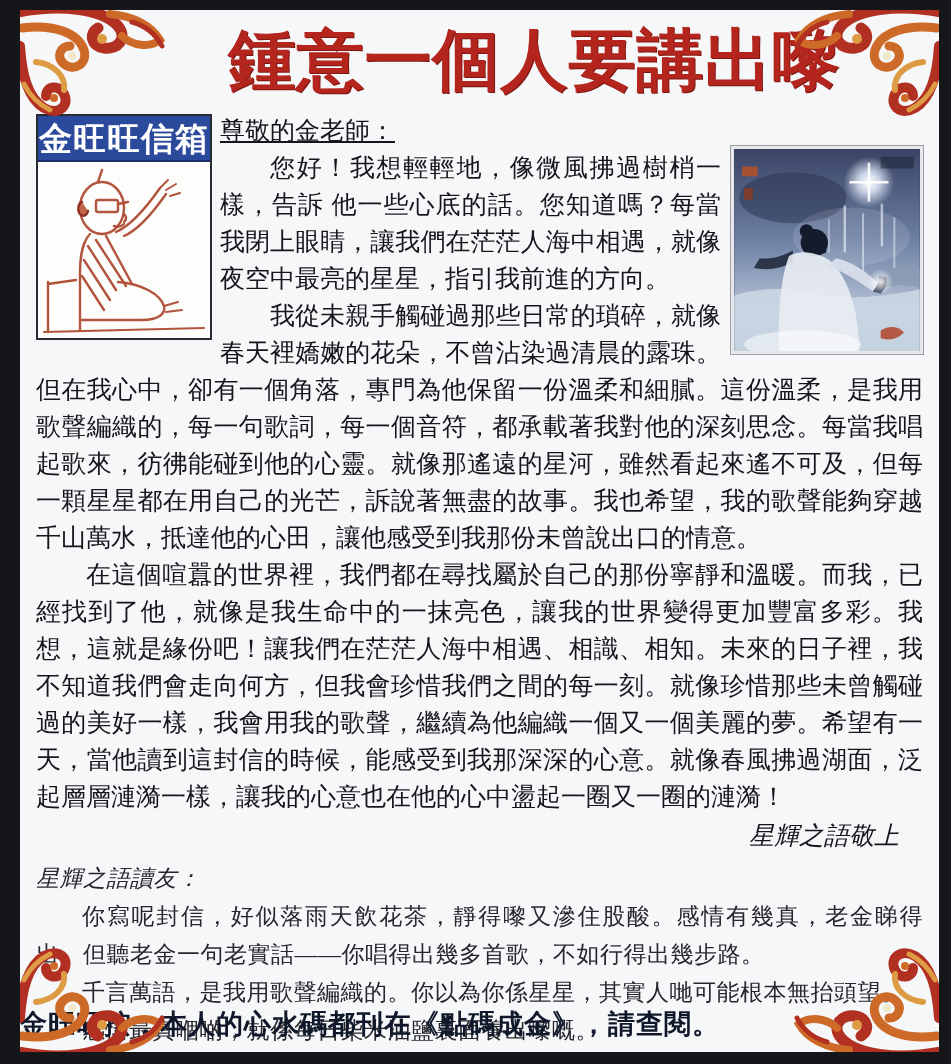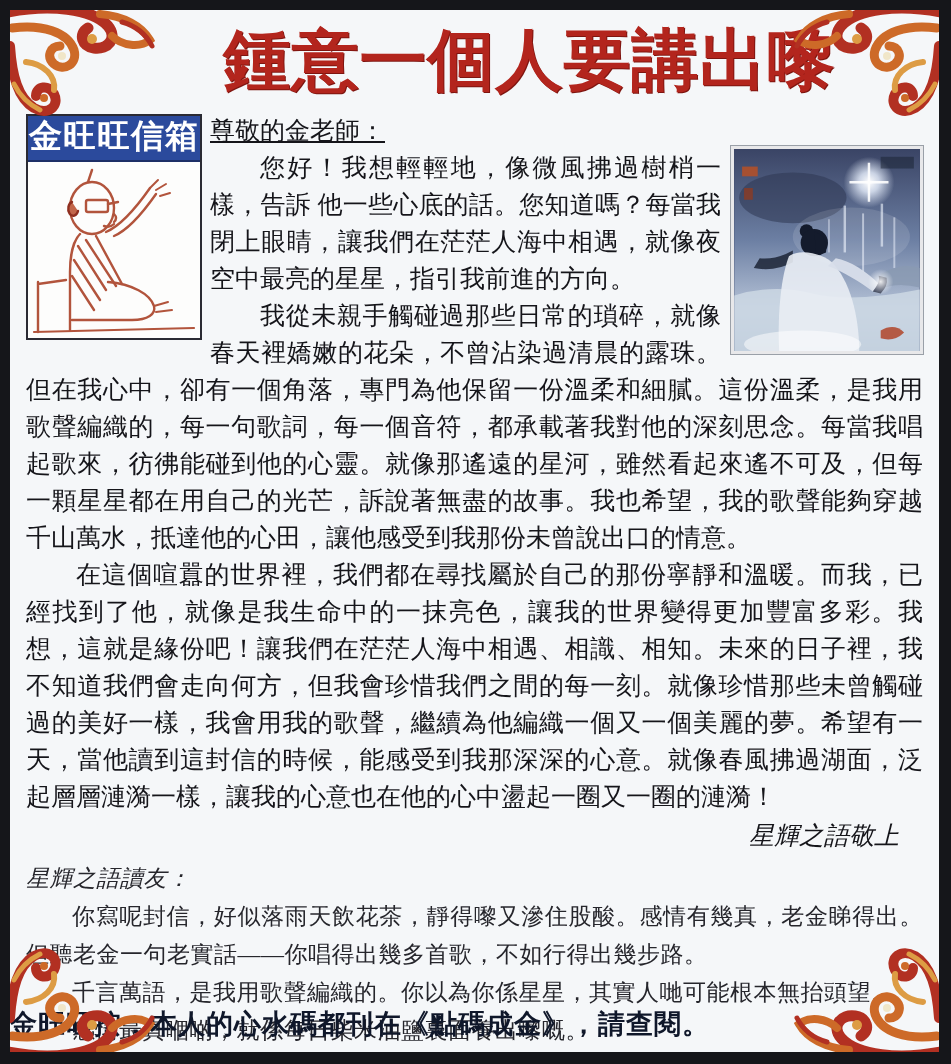--- a/index.html
+++ b/index.html
@@ -1,19 +1,19 @@
 <!DOCTYPE html>
 <html><head>
 <meta charset="utf-8">
 <style>
   html,body{margin:0;padding:0;background:#d8dce2;}
   *{box-sizing:border-box;}
   .frame{
     width:951px;height:1064px;margin:0 auto;position:relative;
-    background:#15161a;padding:10px 12px 12px 10px;
+    background:#15161a;padding:10px 12px 12px 20px;
     font-family:"Liberation Serif","DejaVu Serif",serif;
   }
   .page{
     position:relative;width:100%;height:100%;
     background:#f5f7f9;overflow:hidden;
   }
   
   .ornament{position:absolute;width:158px;height:112px;z-index:3;pointer-events:none;}
   .ornament.tl{top:-4px;left:-6px;}
   .ornament.tr{top:-4px;right:-6px;transform:scaleX(-1);}
@@ -28,21 +28,21 @@
     text-shadow:1px 1px 0 #7e1510;
   }
   
   .content{position:relative;padding:8px 16px 0 16px;color:#15151a;z-index:2;}
   .mailbox{
     float:left;width:176px;height:226px;margin:2px 8px 6px 0;
     border:2px solid #2a2a33;background:#fdfdfc;
   }
   .mailbox-header{
     height:46px;background:#2b4a9c;border-bottom:2px solid #1d2f66;
-    color:#ffffff;font-family:Liberation Mono, monospace;
+    color:#ffffff;font-family:Liberation Serif, serif;
     font-weight:bold;font-size:33px;text-align:center;line-height:46px;
     letter-spacing:1px;
   }
   .mailbox-art{display:block;width:100%;height:174px;}
   .photo{
     float:right;width:192px;height:208px;margin:34px 0 8px 10px;
     border:3px solid #e8e8ea;outline:1px solid #9aa0a8;background:#3b4668;
   }
   .photo svg{display:block;width:100%;height:100%;}
   .salutation{margin:0;font-size:25px;line-height:37px;text-decoration:underline;}

